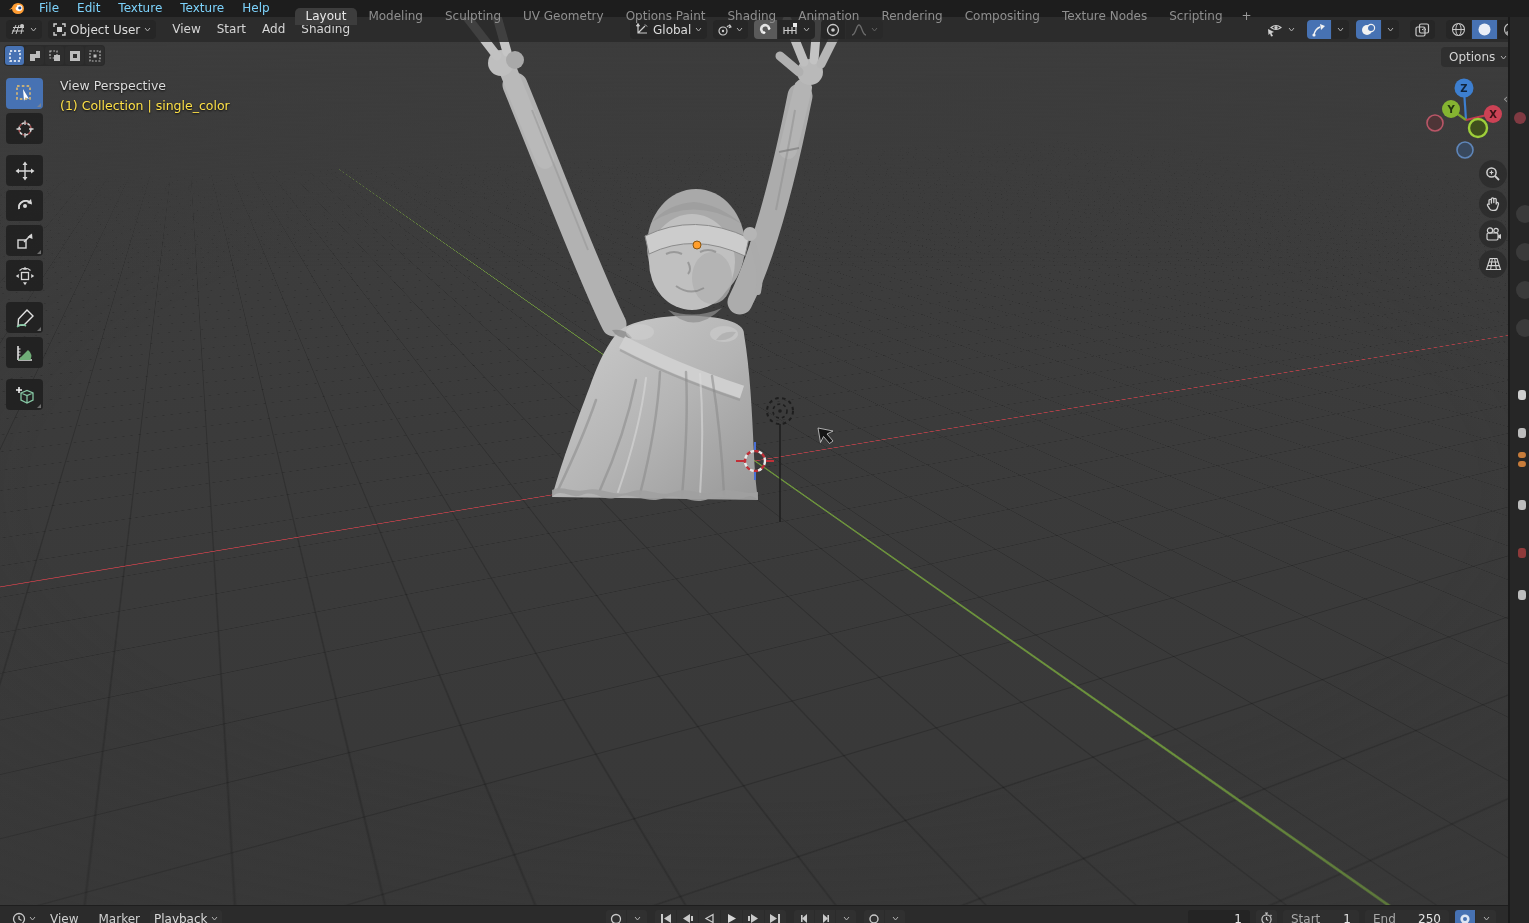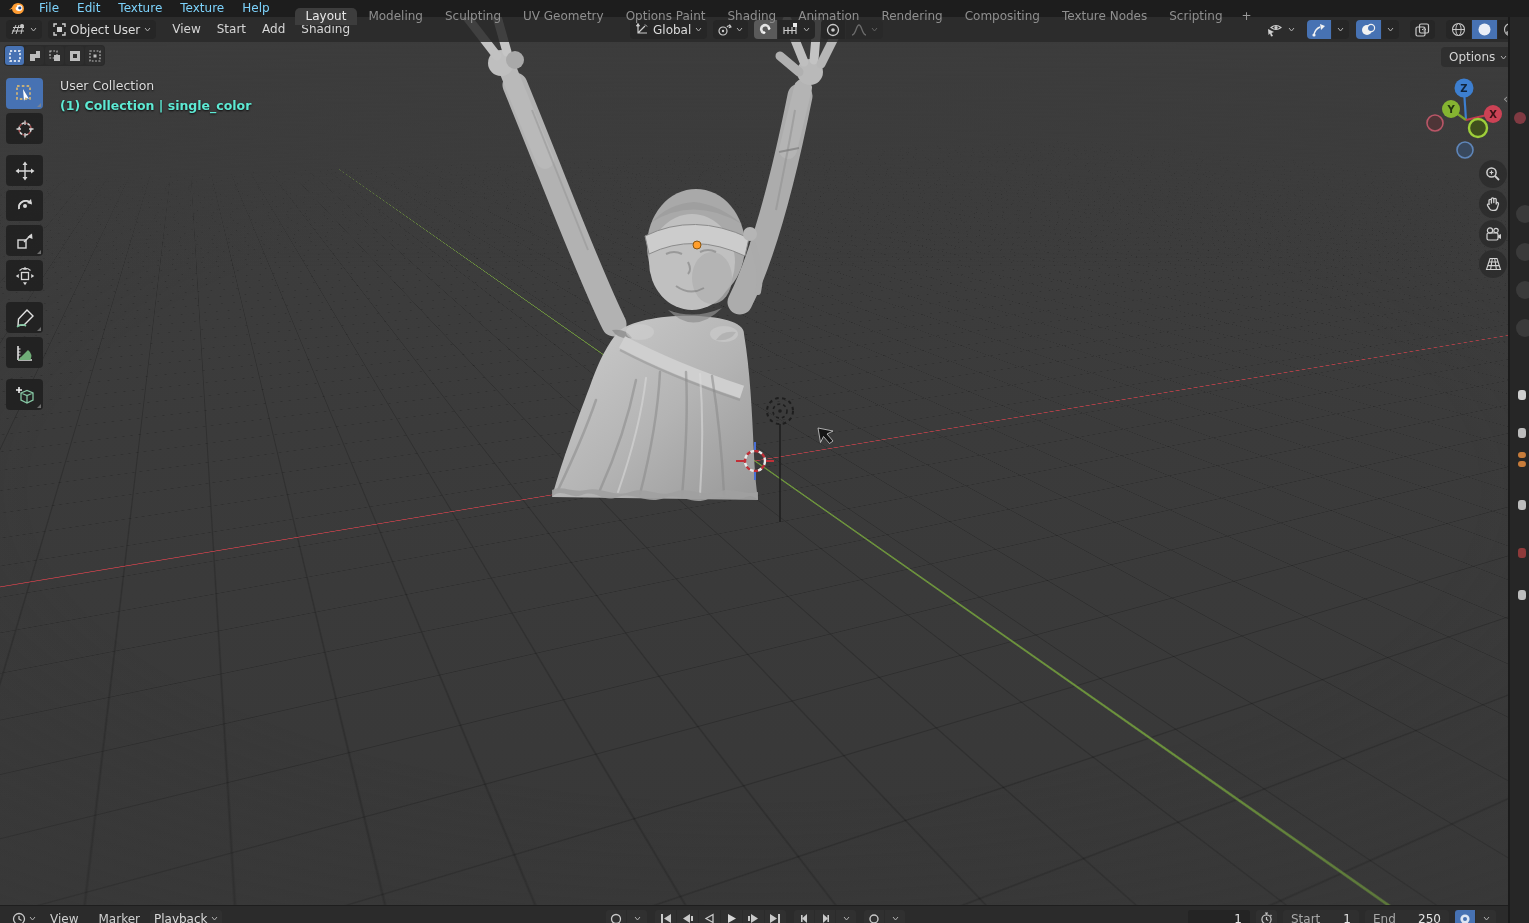--- a/index.html
+++ b/index.html
@@ -49,21 +49,21 @@
       linear-gradient(180deg, rgba(60,60,60,0.95) 0%, rgba(60,60,60,0) 26%),
       radial-gradient(ellipse 120% 90% at 50% 52%, rgba(59,59,59,0) 40%, rgba(57,57,57,0.55) 85%);
     pointer-events:none; }
 
   
   #scene { position:absolute; left:0; top:0; width:1508px; height:905px; z-index:10; pointer-events:none; }
 
   
   #vp-text { position:absolute; left:60px; top:78px; z-index:20; text-shadow:0 1px 2px rgba(0,0,0,0.85); }
   #vp-text .l1 { font-size:12.5px; color:#dcdcdc; margin-bottom:5px; }
-  #vp-text .l2 { font-size:12.5px; color:#5eead4; font-weight:bold; }
+  #vp-text .l2 { font-size:12.5px; color:#fde047; font-weight:normal; }
 
   
   #selmode { position:absolute; left:4px; top:45px; z-index:20; display:flex; gap:1px;
     background:#2a2a2a; border-radius:4px; padding:1px; }
   .sm-btn { width:19px; height:19px; border-radius:3px; display:flex; align-items:center; justify-content:center; background:#2e2e2e; }
   .sm-btn.active { background:#4772b3; }
 
   
   #options-btn { position:absolute; left:1441px; top:47px; z-index:20; height:20px; padding:0 8px;
     background:#2f2f2f; border-radius:4px; display:flex; align-items:center; gap:5px; color:#d4d4d4; }
@@ -427,21 +427,21 @@
 </div>
 
 <div id="options-btn">
   <span>Options</span>
   <svg class="chev" width="7" height="5" viewBox="0 0 7 5">
       <path d="M1 1 L3.5 4 L6 1" stroke="#b0b0b0" fill="none"></path>
     </svg>
 </div>
 
 <div id="vp-text">
-  <div class="l1">User Collection</div>
+  <div class="l1">View Perspective</div>
   <div class="l2">(1) Collection | single_color</div>
 </div>
 
 <div id="toolcol">
   <div class="tool-btn active">
     <svg width="20" height="20" viewBox="0 0 20 20">
       <rect x="2" y="2" width="13" height="13" fill="none" stroke="#f0c36a" stroke-width="1.4" stroke-dasharray="2.6 2.2"></rect>
       <path d="M9 7 L15 17 L11.5 15.5 L10 19 Z" fill="#fff" transform="translate(-1,-2)"></path>
     </svg>
     <div class="corner-tri"></div>

